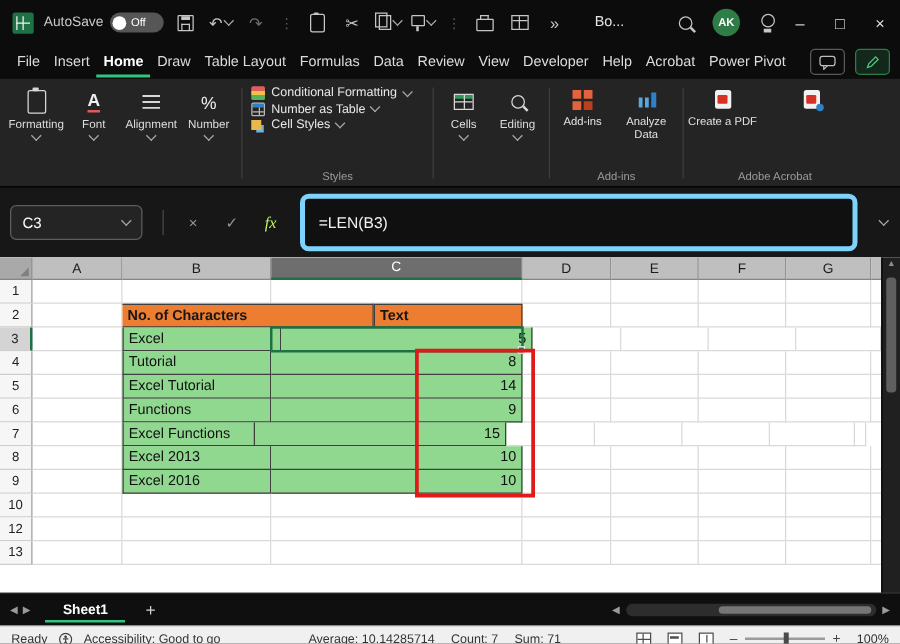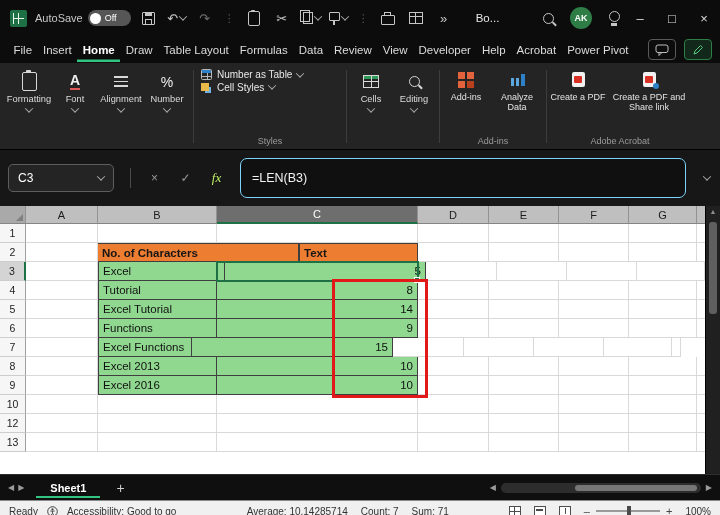--- a/index.html
+++ b/index.html
@@ -94,21 +94,21 @@
   .ic-pdf{width:13px;height:15px;background:#f2f2f2;border-radius:2px;position:relative;}
   .ic-pdf::after{content:"";position:absolute;left:2.5px;top:4px;width:8px;height:7px;background:#d93025;border-radius:1px;}
   .ic-pdf.share::before{content:"";position:absolute;right:-3px;bottom:-2px;width:6px;height:6px;border-radius:50%;background:#2f81c7;}
 
   
   .formulabar{flex:0 0 56px;background:#171717;display:flex;align-items:center;gap:16px;padding:0 10px 0 8px;border-top:1px solid #000;}
   .namebox{flex:none;width:86px;height:26px;background:#242424;border:1px solid #5d5d5d;border-radius:5px;display:flex;align-items:center;justify-content:space-between;padding:0 9px;color:#fff;font-size:12px;}
   .fb-sep{width:1px;height:20px;background:#4a4a4a;}
   .fb-btn{color:#989898;font-size:12px;width:15px;text-align:center;}
   .fx{font-style:italic;font-family:"Liberation Serif",serif;font-size:13px;color:#bef264;}
-  .formula-input{flex:1;height:38px;background:#101010;border:1px solid #7dd3fc;border-radius:7px;display:flex;align-items:center;padding:0 11px;color:#f2f2f2;font-size:12.5px;}
+  .formula-input{flex:1;height:38px;background:#101010;border:4px solid #7dd3fc;border-radius:7px;display:flex;align-items:center;padding:0 11px;color:#f2f2f2;font-size:12.5px;}
   .fb-expand{margin-left:2px;}
 
   
   .gridwrap{flex:0 0 268px;display:flex;background:#fff;}
   .grid{position:relative;width:706px;height:268px;background:#fff;overflow:hidden;}
   .ghead{display:flex;height:18px;}
   .ghead>div,.grow>div{flex:0 0 auto;box-sizing:border-box;}
   .ghcell{background:#bfbfbf;border-right:1px solid #929292;border-bottom:1px solid #858585;font-size:11px;color:#1c1c1c;display:flex;align-items:center;justify-content:center;}
   .ghcell.sel{background:#6e6e6e;color:#fff;border-bottom:2px solid #1E7145;}
   .corner{position:relative;background:#a9a9a9;}
@@ -266,20 +266,25 @@
       <span class="ric">
           <span class="ic-pct">%</span>
         </span>
       <span class="rlabel">Number</span>
       <span class="chev"></span>
     </div>
     <div class="rdiv"></div>
     <div class="rgroup styles-group">
       <div class="styles-items">
         <div class="sitem">
+            <span class="sic sic-cf"></span>
+            <span>Conditional Formatting</span>
+            <span class="chev"></span>
+          </div>
+        <div class="sitem">
             <span class="sic sic-table"></span>
             <span>Number as Table</span>
             <span class="chev"></span>
           </div>
         <div class="sitem">
             <span class="sic-styles"></span>
             <span>Cell Styles</span>
             <span class="chev"></span>
           </div>
       </div>
@@ -324,21 +329,20 @@
         <div class="bbtn bw3">
             <span class="ric">
               <span class="ic-pdf"></span>
             </span>
             <span>Create a PDF</span>
           </div>
         <div class="bbtn bw4">
             <span class="ric">
               <span class="ic-pdf share"></span>
             </span>
-            <span>Create a PDF and Share link</span>
           </div>
       </div>
       <div class="gname">Adobe Acrobat</div>
     </div>
   </div>
 
   <div class="formulabar">
     <div class="namebox">
         <span>C3</span>
         <span class="chev"></span>
@@ -428,21 +432,21 @@
           <div class="cell green num tcell" style="width: 201px;">9</div>
           <div class="cell" style="width: 71px;"></div>
           <div class="cell" style="width: 70px;"></div>
           <div class="cell" style="width: 70px;"></div>
           <div class="cell" style="width: 68px;"></div>
           <div class="cell" style="width: 9px;"></div>
         </div>
         <div class="grow">
           <div class="rhcell" style="width: 26px;">7</div>
           <div class="cell" style="width: 72px;"></div>
-          <div class="cell green tcell b-left" style="width: 94px;">Excel Functions</div>
+          <div class="cell green tcell b-left" style="width: 106px;">Excel Functions</div>
           <div class="cell green num tcell" style="width: 201px;">15</div>
           <div class="cell" style="width: 71px;"></div>
           <div class="cell" style="width: 70px;"></div>
           <div class="cell" style="width: 70px;"></div>
           <div class="cell" style="width: 68px;"></div>
           <div class="cell" style="width: 9px;"></div>
         </div>
         <div class="grow">
           <div class="rhcell" style="width: 26px;">8</div>
           <div class="cell" style="width: 72px;"></div>

